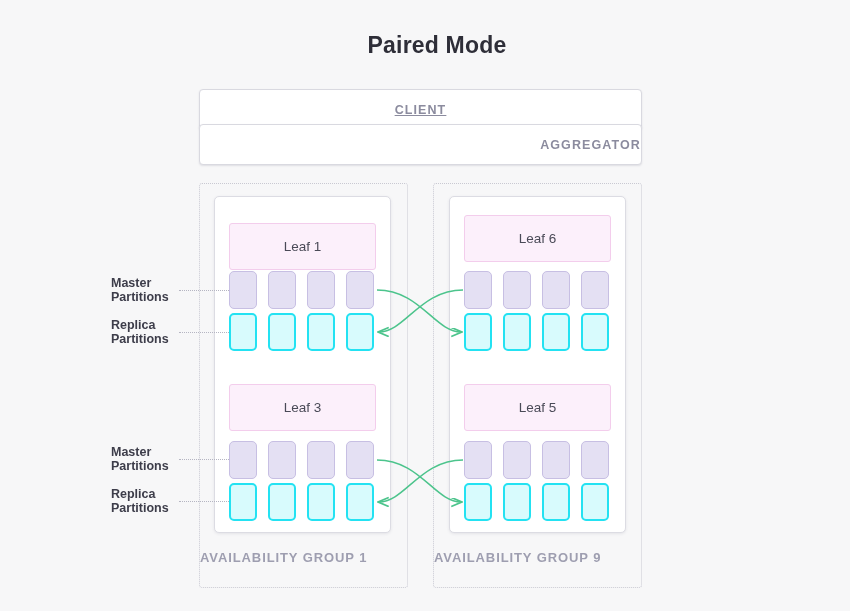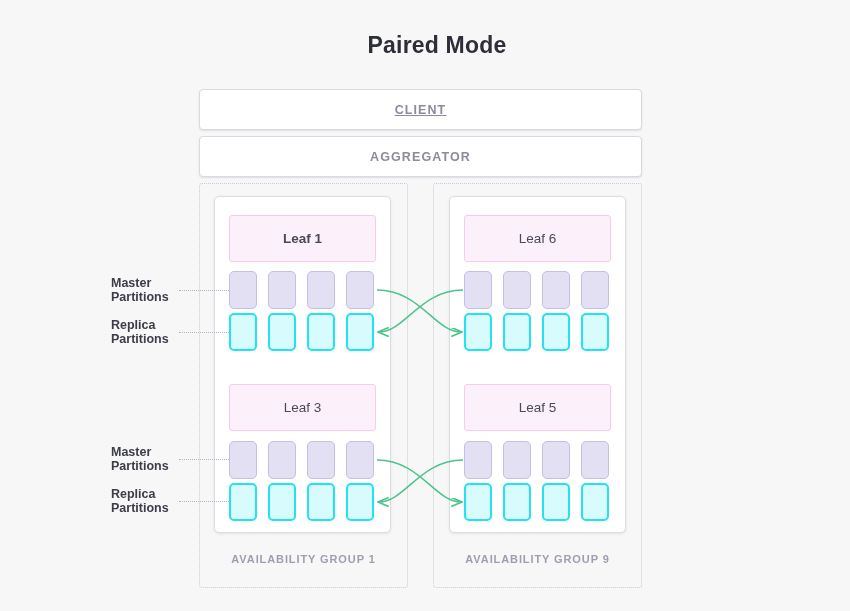--- a/index.html
+++ b/index.html
@@ -26,34 +26,34 @@
     position:absolute; left:199px; width:443px; height:41px;
     background:#ffffff;
     border:1px solid #d9d9e0;
     border-radius:4px;
     box-shadow:0 1px 2px rgba(60,60,90,.13);
     display:flex; align-items:center; justify-content:center;
     font-size:12.5px; font-weight:bold; letter-spacing:1.1px;
     color:#8b8b9e;
   }
   .topbar.client{ top:89px;text-decoration:underline; }
-  .topbar.aggregator{ top:136px; }
+  .topbar.aggregator{ top:124px;justify-content:flex-end; }
 
   
   .ag{
     position:absolute; top:183px; width:209px; height:405px;
     border:1.5px dotted #c9c9d2;
     border-radius:3px;
   }
   .ag.ag1{ left:199px; }
   .ag.ag2{ left:433px; }
   .ag-label{
     position:absolute; bottom:22px; left:0; width:100%;
-    text-align:center;
-    font-size:11px; font-weight:bold; letter-spacing:.9px;
+    text-align:left;
+    font-size:13px; font-weight:bold; letter-spacing:.9px;
     color:#9e9eb0;
   }
 
   
   .leafbox{
     position:absolute; top:196px; width:177px; height:337px;
     background:#ffffff;
     border:1px solid #dcdce3;
     border-radius:5px;
     box-shadow:0 1px 3px rgba(60,60,90,.10);
@@ -119,21 +119,21 @@
   <div class="ag-label">AVAILABILITY GROUP 1</div>
 </div>
 
 <div class="ag ag2">
   <div class="ag-label">AVAILABILITY GROUP 9</div>
 </div>
 
 <div class="leafbox lb1"></div>
 <div class="leafbox lb2"></div>
 
-<div class="leaf" style="left:229px; top:215px;font-weight:bold;">
+<div class="leaf" style="left:229px; top:223px;">
   <span>Leaf 1</span>
 </div>
 
 <div class="leaf" style="left:464px; top:215px;">
   <span>Leaf 6</span>
 </div>
 
 <div class="leaf" style="left:229px; top:384px;">
   <span>Leaf 3</span>
 </div>

